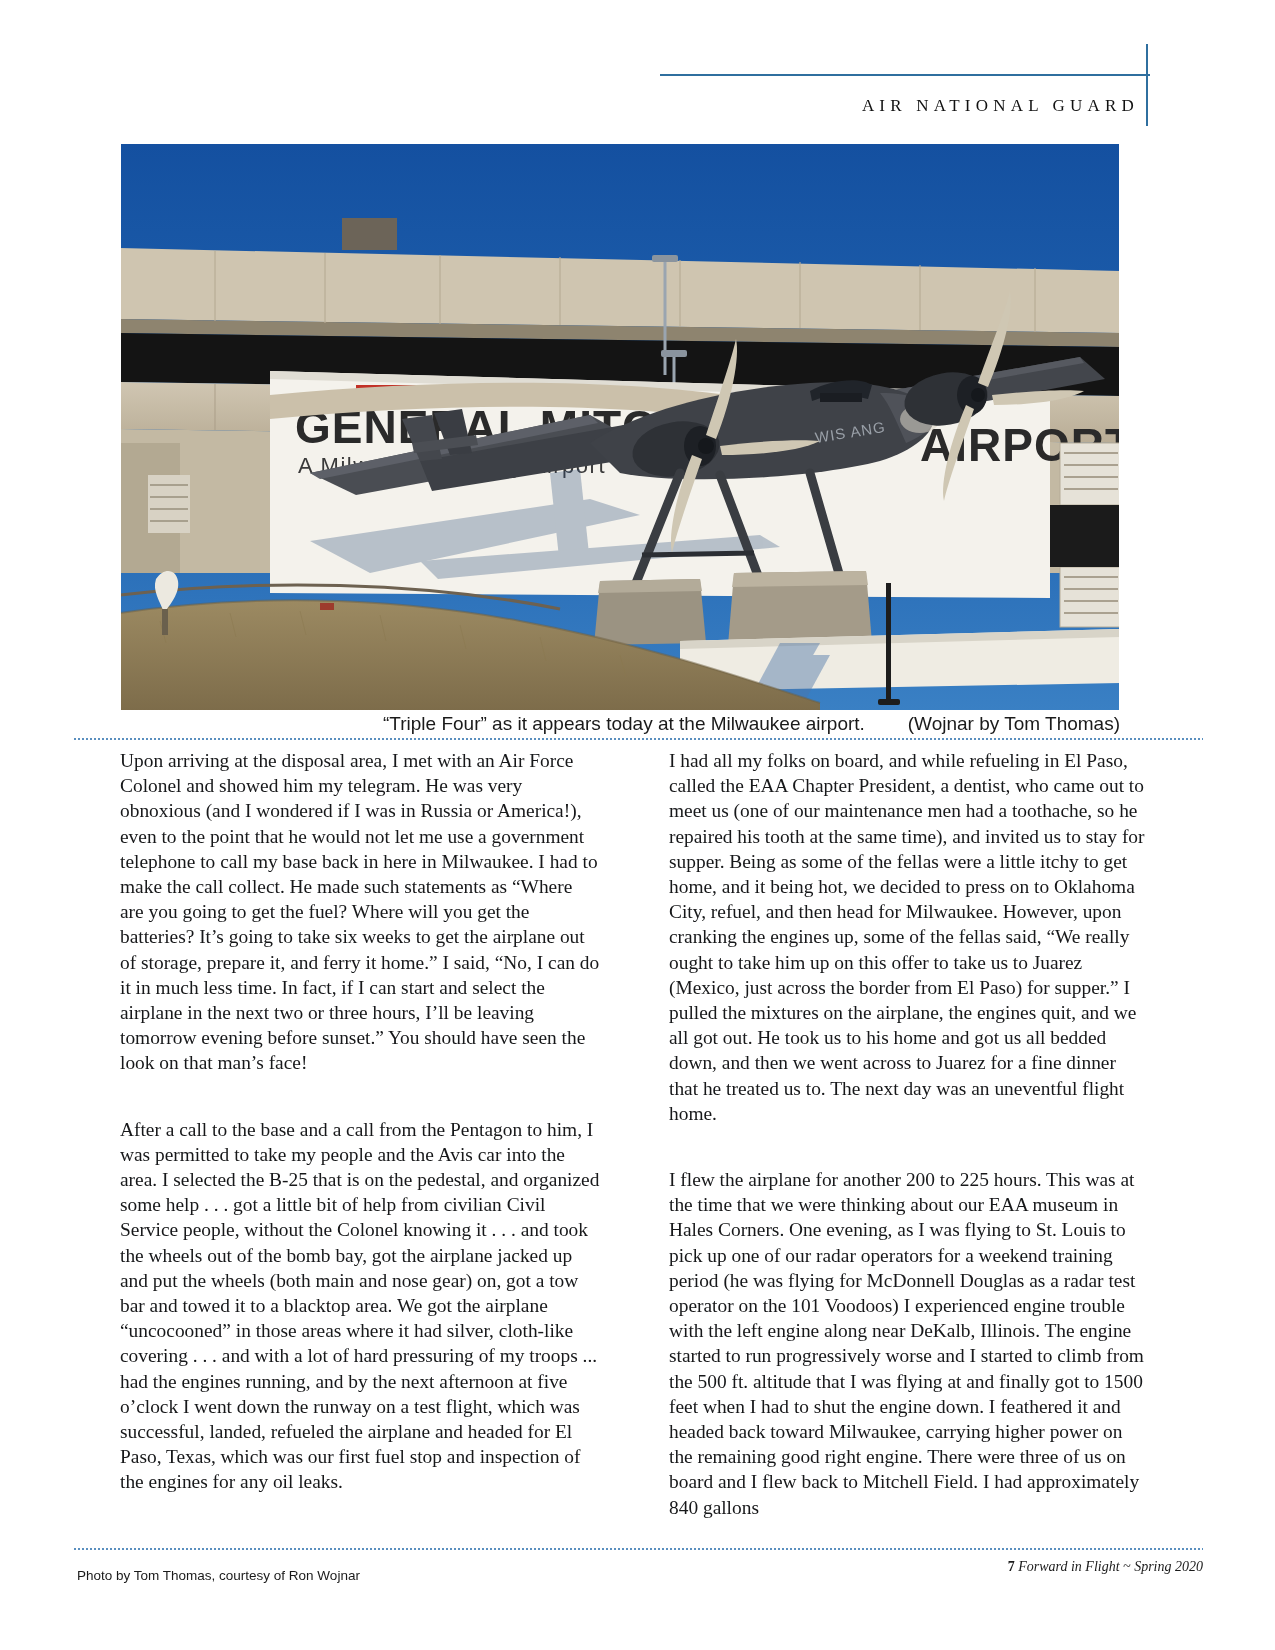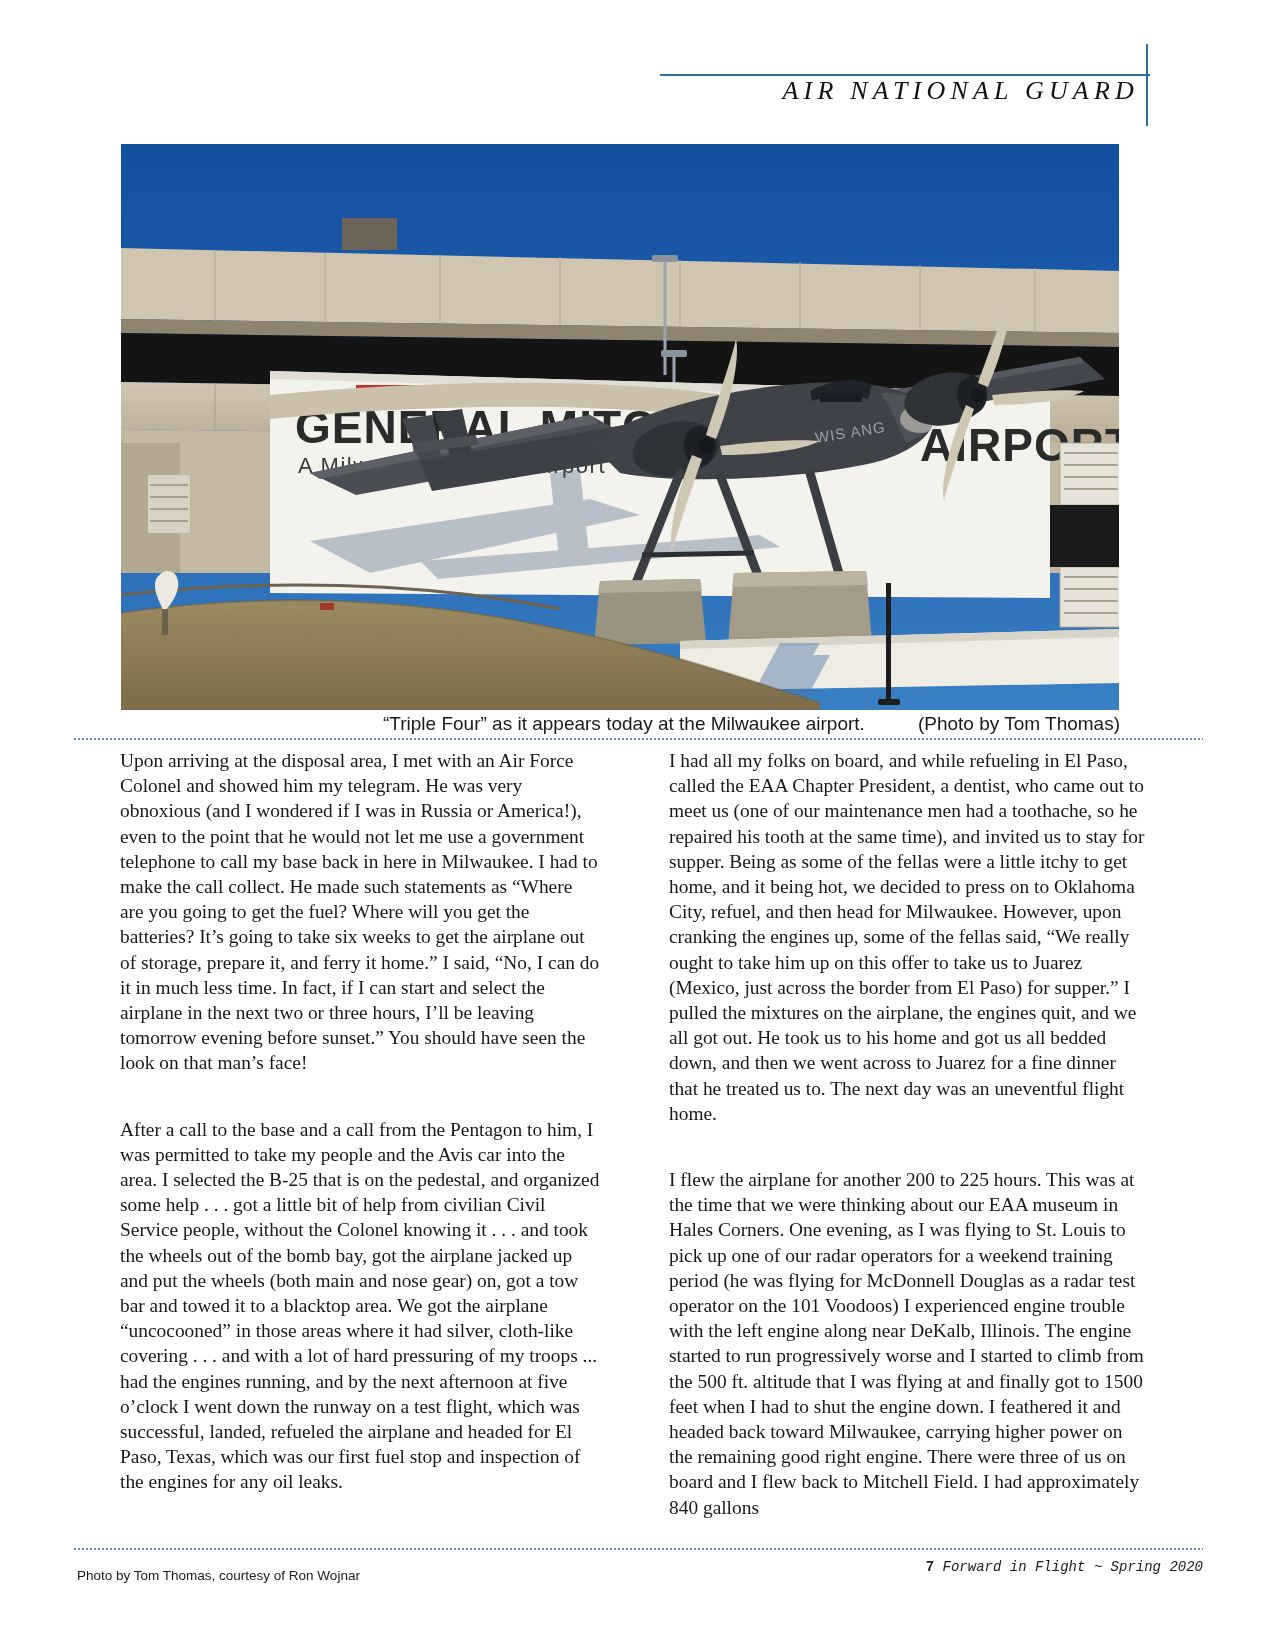--- a/index.html
+++ b/index.html
@@ -27,27 +27,26 @@
     background: #2f6f9f;
   }
   #masthead-vrule {
     position: absolute;
     left: 1146px; top: 44px;
     width: 2px; height: 82px;
     background: #2f6f9f;
   }
   #masthead-title {
     position: absolute;
-    right: 136px; top: 76px;
+    right: 136px; top: 96px;
     font-family: "Liberation Serif", serif;
-    font-size: 26px;
+    font-size: 17px;
     letter-spacing: 5.2px;
     color: #111111;
     white-space: nowrap;
-    font-style: italic;
   }
 
   
   #photo-figure {
     position: absolute;
     left: 120px; top: 143px;
     width: 1000px; height: 568px;
   }
   #photo {
     width: 100%; height: 100%;
@@ -124,21 +123,21 @@
     left: 4px; top: 3px;
     font-family: "Liberation Sans", sans-serif;
     font-size: 13.5px;
     color: #1a1a1a;
     white-space: nowrap;
     margin-top: 9px;
   }
   #footer-pageinfo {
     position: absolute;
     right: 0px; top: 3px;
-    font-family: Liberation Mono, monospace;
+    font-family: Liberation Serif, serif;
     font-size: 14px;
     color: #1a1a1a;
     white-space: nowrap;
   }
   #footer-pagenum {
     font-weight: bold;
     font-style: normal;
   }
   #footer-pubinfo {
     font-style: italic;
@@ -352,21 +351,21 @@
 
       <rect x="200" y="460" width="14" height="7" fill="#9d3b2c"></rect>
 
       <rect x="0" y="0" width="1000" height="568" fill="none" stroke="#ffffff" stroke-width="2"></rect>
     </g>
   </svg>
 </figure>
 
 <div id="caption-row">
   <span id="caption-text">“Triple Four” as it appears today at the Milwaukee airport.</span>
-  <span id="caption-credit">(Photo by Tom Thomas)</span>
+  <span id="caption-credit">(Wojnar by Tom Thomas)</span>
 </div>
 <div class="dot-rule" id="rule-under-caption"></div>
 
 <div id="columns">
   <div class="column" id="col-left">
     <p>Upon arriving at the disposal area, I met with an Air Force Colonel and showed him my telegram. He was very obnoxious (and I wondered if I was in Russia or America!), even to the point that he would not let me use a government telephone to call my base back in here in Milwaukee. I had to make the call collect. He made such statements as “Where are you going to get the fuel? Where will you get the batteries? It’s going to take six weeks to get the airplane out of storage, prepare it, and ferry it home.” I said, “No, I can do it in much less time. In fact, if I can start and select the airplane in the next two or three hours, I’ll be leaving tomorrow evening before sunset.” You should have seen the look on that man’s face!</p>
     <p>After a call to the base and a call from the Pentagon to him, I was permitted to take my people and the Avis car into the area. I selected the B-25 that is on the pedestal, and organized some help . . . got a little bit of help from civilian Civil Service people, without the Colonel knowing it . . . and took the wheels out of the bomb bay, got the airplane jacked up and put the wheels (both main and nose gear) on, got a tow bar and towed it to a blacktop area. We got the airplane “uncocooned” in those areas where it had silver, cloth-like covering . . . and with a lot of hard pressuring of my troops ... had the engines running, and by the next afternoon at five o’clock I went down the runway on a test flight, which was successful, landed, refueled the airplane and headed for El Paso, Texas, which was our first fuel stop and inspection of the engines for any oil leaks.</p>
   </div>
   <div class="column" id="col-right">
     <p>I had all my folks on board, and while refueling in El Paso, called the EAA Chapter President, a dentist, who came out to meet us (one of our maintenance men had a toothache, so he repaired his tooth at the same time), and invited us to stay for supper. Being as some of the fellas were a little itchy to get home, and it being hot, we decided to press on to Oklahoma City, refuel, and then head for Milwaukee. However, upon cranking the engines up, some of the fellas said, “We really ought to take him up on this offer to take us to Juarez (Mexico, just across the border from El Paso) for supper.” I pulled the mixtures on the airplane, the engines quit, and we all got out. He took us to his home and got us all bedded down, and then we went across to Juarez for a fine dinner that he treated us to. The next day was an uneventful flight home.</p>

